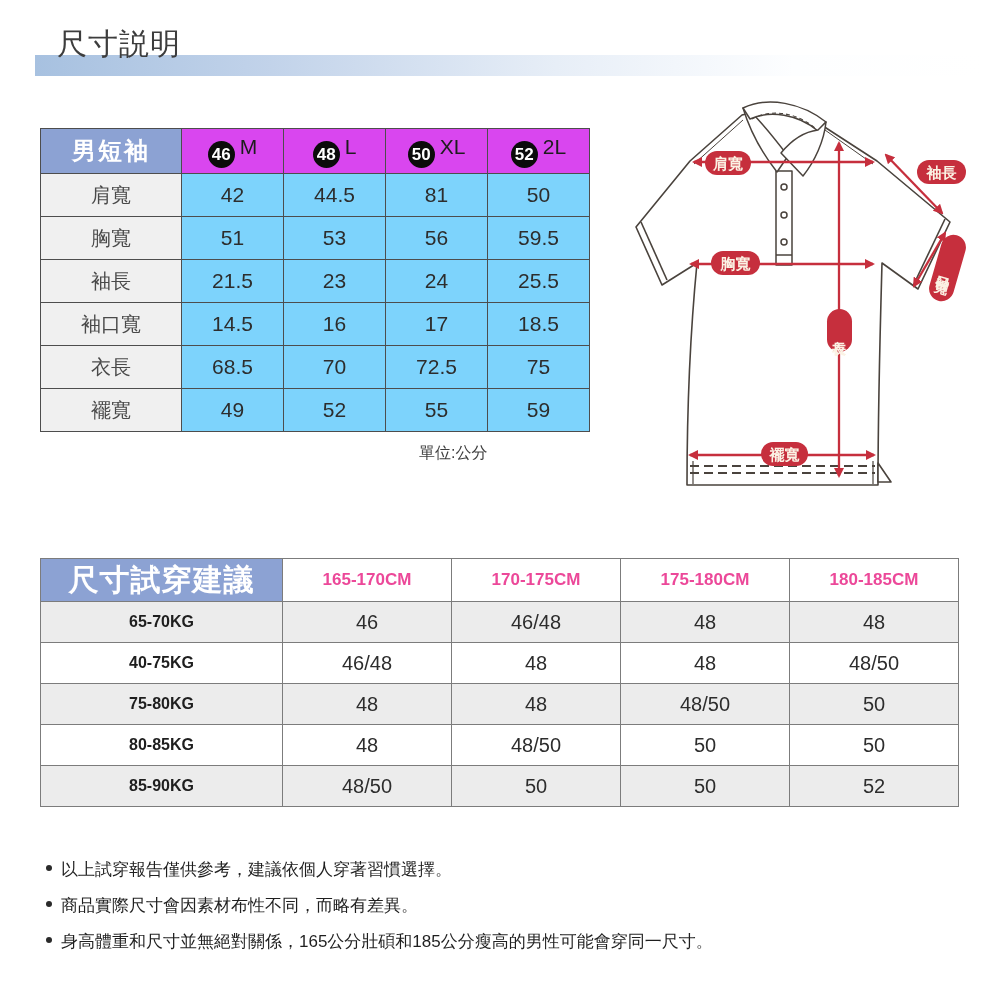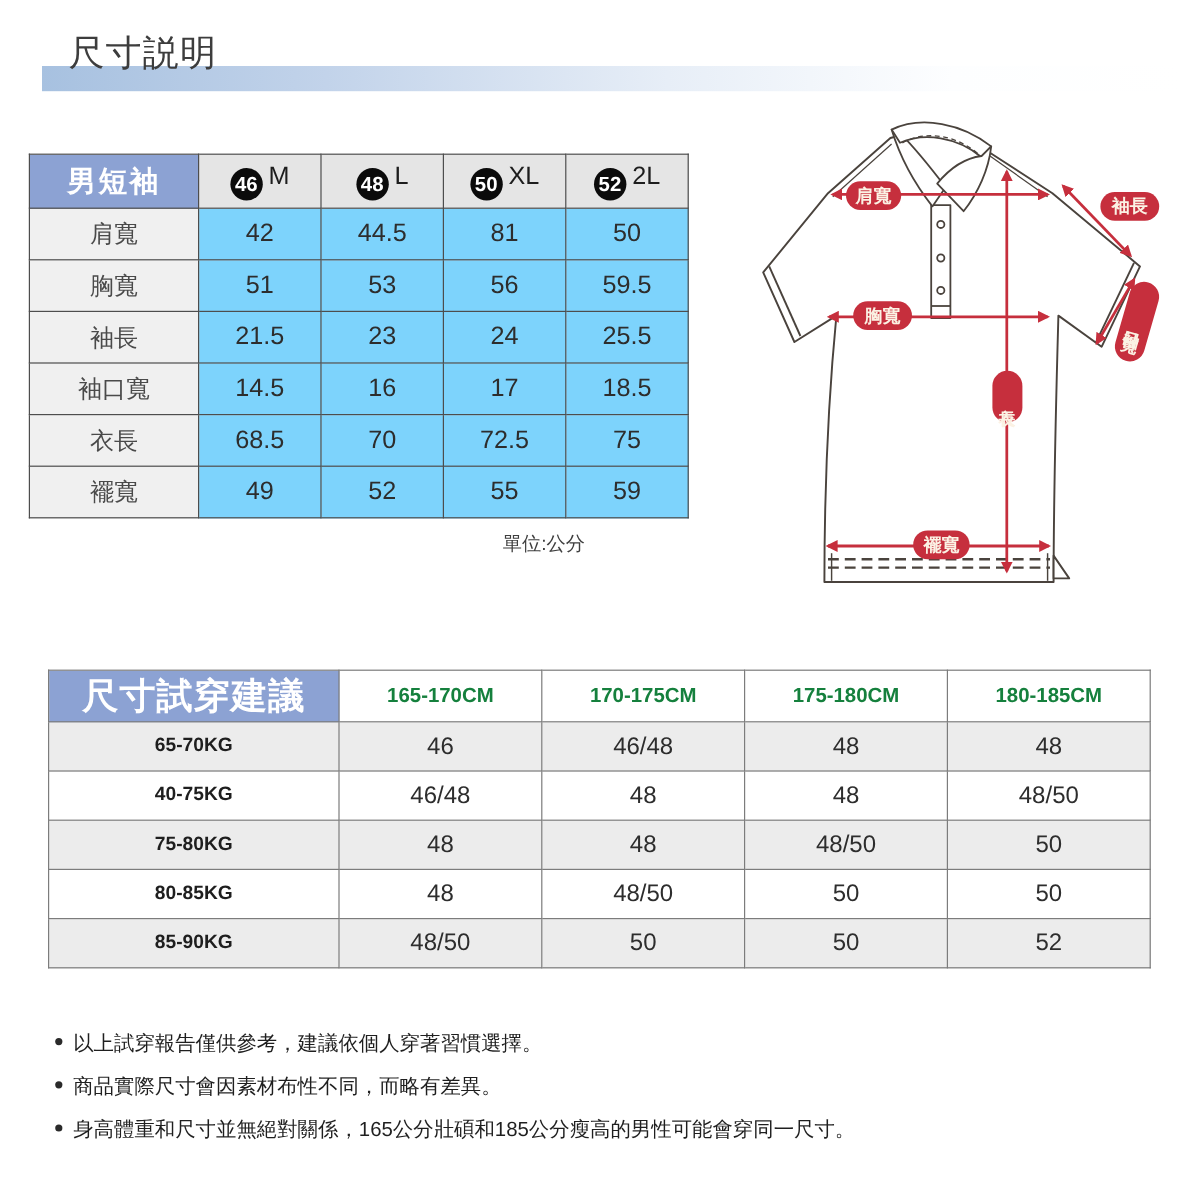--- a/index.html
+++ b/index.html
@@ -15,25 +15,25 @@
     background:linear-gradient(90deg,#a7c1e0 0%,#c2d3ea 25%,#e7eef7 55%,#fdfeff 80%,#fff 100%);
     z-index:1;
   }
   .page-title {
     position:absolute; left:57px; top:24px; z-index:2;
     font-size:30px; font-weight:normal; color:#3d3d3d; letter-spacing:1px;
   }
 
   
   table { border-collapse:collapse; table-layout:fixed; }
-  .size-table { position:absolute; left:24px; top:128px; z-index:2; }
+  .size-table { position:absolute; left:40px; top:128px; z-index:2; }
   .size-table th,.size-table td {
     border:1px solid #4d4d4d; text-align:center; vertical-align:middle; padding:0;
   }
-  .size-table thead th { height:45px; background:#e5e5e5; }
+  .size-table thead th { height:45px; background:#d946ef; }
   .size-table th.corner {
     background:#8ca2d3; color:#fff; font-size:24px; font-weight:bold; letter-spacing:2px;
   }
   .size-table tbody th {
     background:#f0f0f0; font-weight:400; color:#4a4a4a; font-size:20px; height:43px;
   }
   .size-table tbody td { background:#7dd3fc; color:#2d2d2d; font-size:21px; }
   .badge {
     display:inline-block; width:27px; height:27px; border-radius:50%;
     background:#0b0b0b; color:#fff; font-size:17px; font-weight:bold;
@@ -63,21 +63,21 @@
   #lbl-hem      { left:131px; top:347px; width:47px; }
   #lbl-sleeve   { left:287px; top:65px;  width:49px; }
   #lbl-length   { left:197px; top:214px; width:25px; height:43px; }
   #lbl-cuff     { left:305px; top:139px; width:25px; height:68px; transform:rotate(16deg); }
 
   
   .fit-table { position:absolute; left:40px; top:558px; }
   .fit-table th,.fit-table td {
     border:1px solid #7c7c7c; text-align:center; vertical-align:middle; padding:0;
   }
-  .fit-table thead th { height:43px; background:#fff; font-size:17px; color:#15803d; }
+  .fit-table thead th { height:43px; background:#fff; font-size:17px; color:#ec4899; }
   .fit-table th.corner {
     background:#8ca2d3; color:#fff; font-size:30px; font-weight:bold; letter-spacing:1px;
   }
   .fit-table tbody th { font-size:16px; font-weight:bold; color:#1e1e1e; height:41px; }
   .fit-table tbody td { font-size:20px; color:#2d2d2d; }
   .fit-table tbody tr       { background:#fff; }
   .fit-table tbody tr.stripe{ background:#ececec;padding-left:12px; }
 
   
   .notes { position:absolute; left:46px; top:858px; width:930px; }

